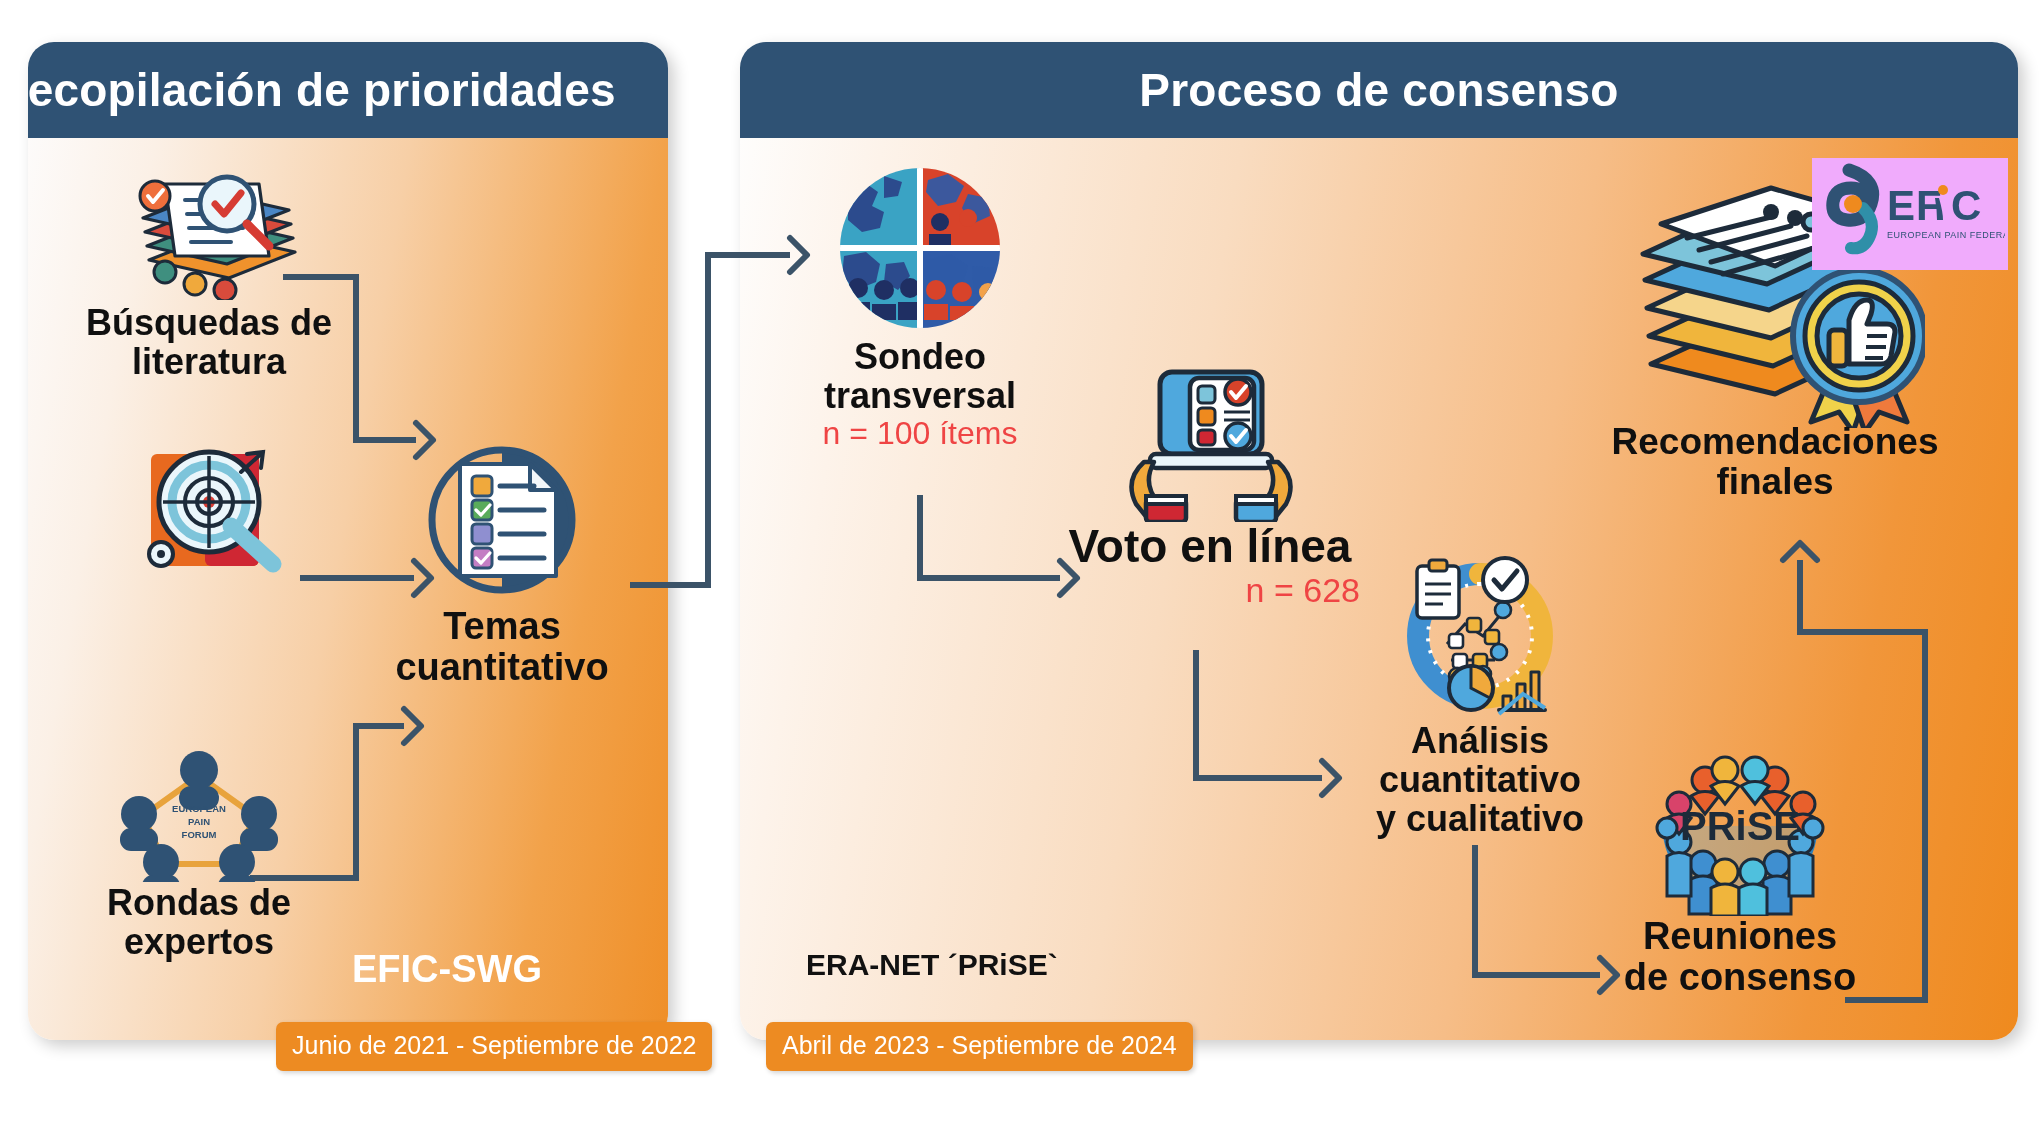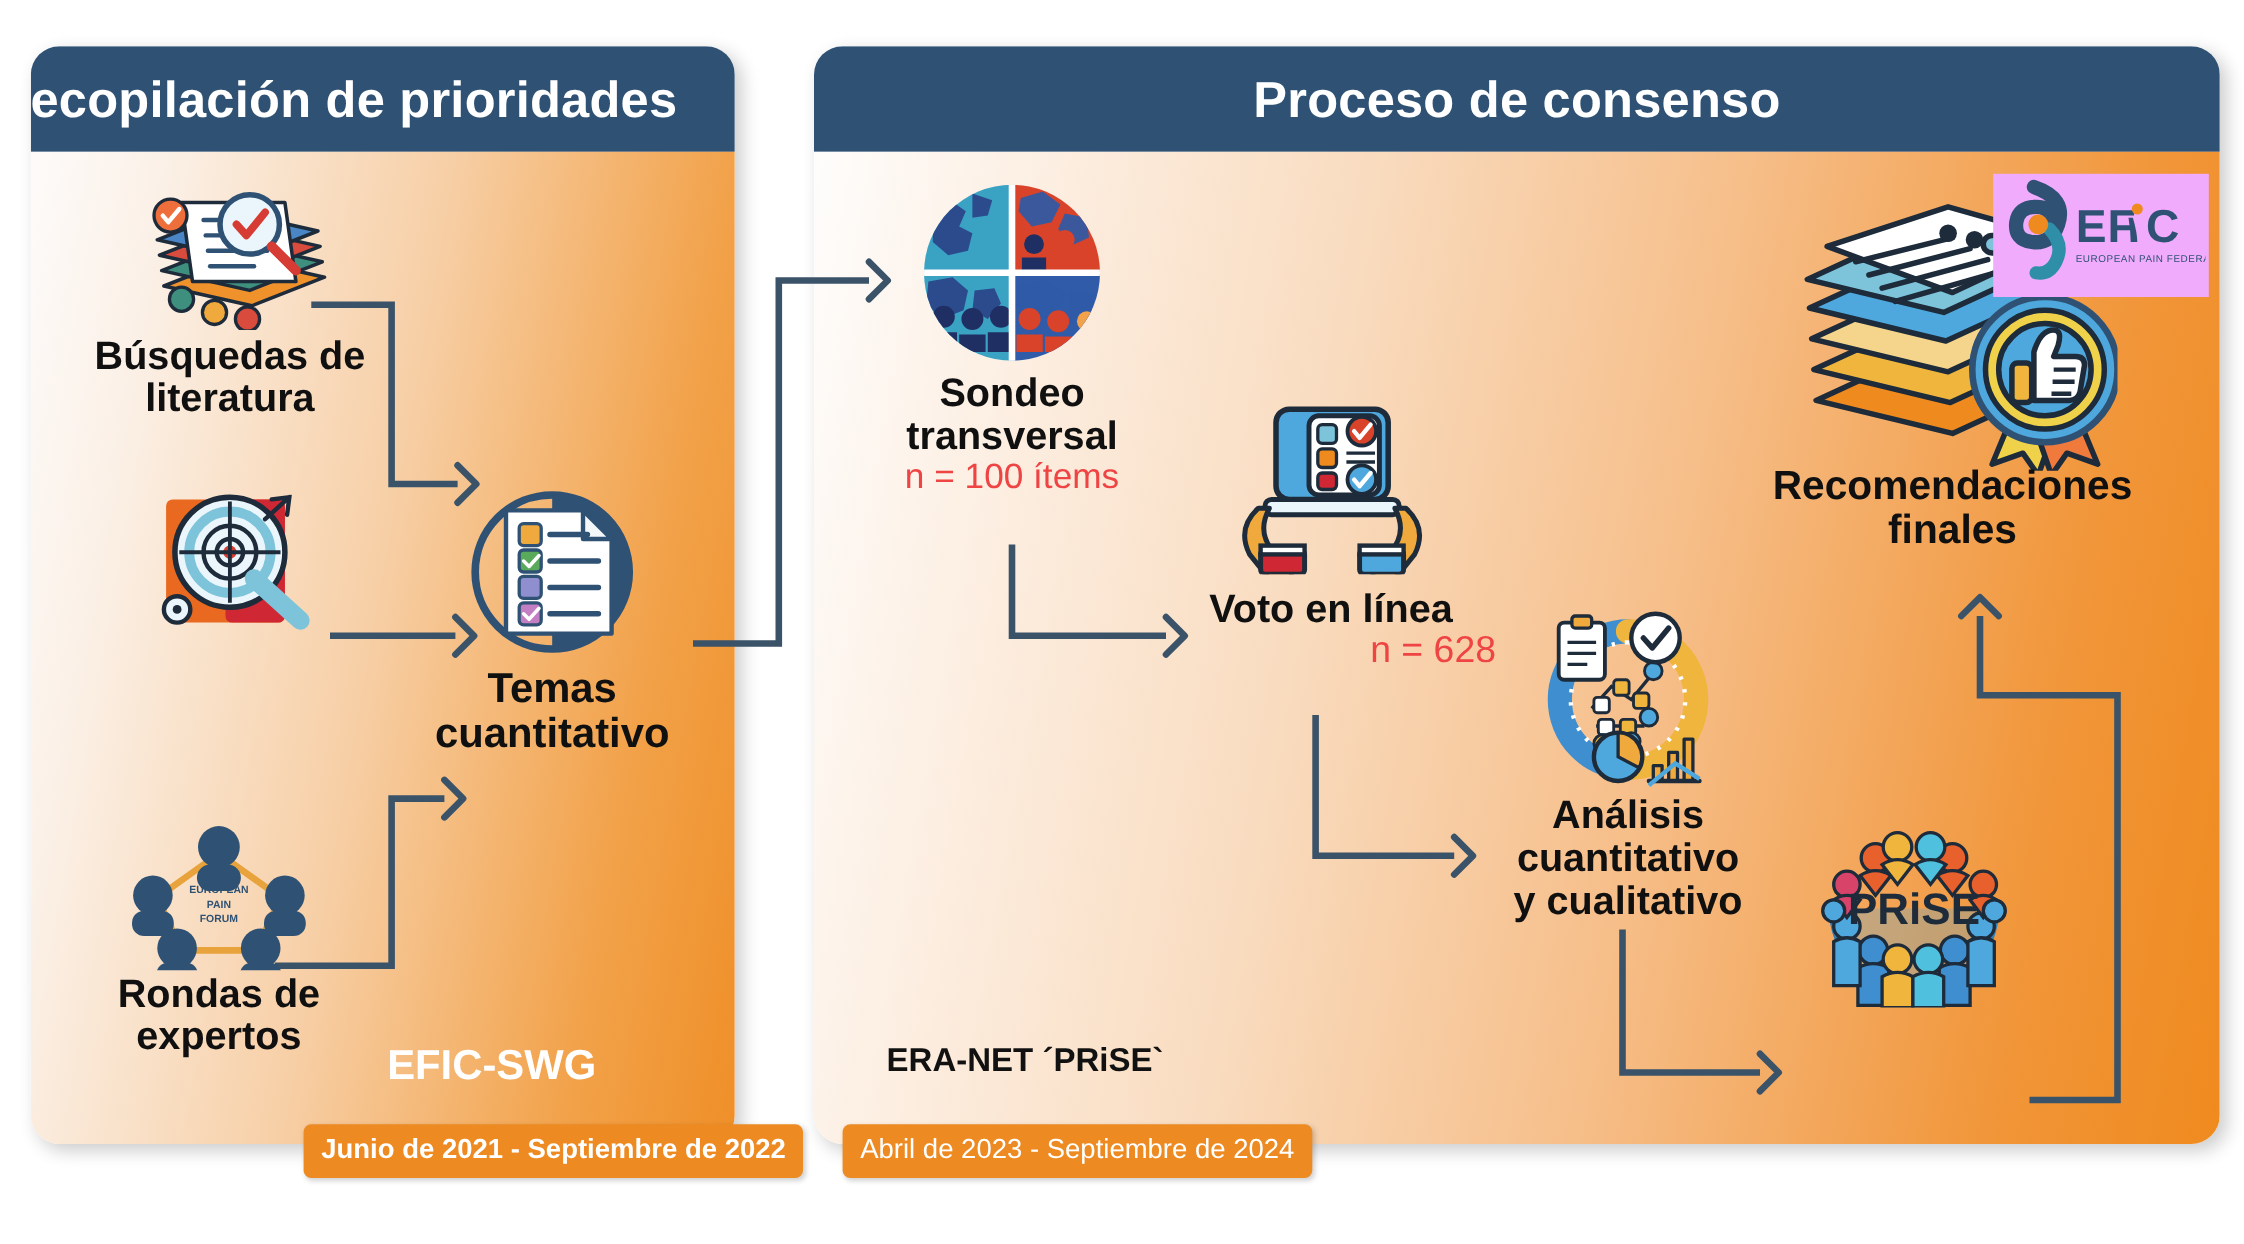--- a/index.html
+++ b/index.html
@@ -218,21 +218,21 @@
           <path d="M62,74 l5,5 l9,-10"></path>
             <path d="M62,122 l5,5 l9,-10"></path>
         </g>
       </svg>
     </div>
     <div class="lbl" style="font-size:38px;margin-top:2px;">Temas
 cuantitativo</div>
   </div>
 
   <div class="proj-tag" style="left:352px;top:948px;font-size:38px;color:#ffffff;">EFIC-SWG</div>
-  <div class="date-chip" style="left:276px;top:1022px;font-weight:bold;">Junio de 2021 - Septiembre de 2022</div>
+  <div class="date-chip" style="left:276px;top:1022px;">Junio de 2021 - Septiembre de 2022</div>
 
   <div class="node" id="n-survey" style="left:800px;top:160px;width:240px;">
     <div class="icon-wrap">
       <svg width="184" height="176" viewBox="0 0 184 176">
         <defs>
           <clipPath id="gclip">
               <circle cx="92" cy="88" r="80"></circle>
             </clipPath>
         </defs>
         <g clip-path="url(#gclip)">
@@ -306,21 +306,21 @@
         </g>
         <rect x="30" y="92" width="122" height="14" rx="6" fill="#eaf6fb" stroke="#1d2b3a" stroke-width="4.5"></rect>
         <path d="M34,100 q-12,22 4,40 l16,18 v14 h-22 v-10 l-16,-20 q-12,-24 8,-42 Z" fill="#f0a93c" stroke="#1d2b3a" stroke-width="4.5" stroke-linejoin="round"></path>
         <path d="M148,100 q12,22 -4,40 l-16,18 v14 h22 v-10 l16,-20 q12,-24 -8,-42 Z" fill="#f0a93c" stroke="#1d2b3a" stroke-width="4.5" stroke-linejoin="round"></path>
         <rect x="26" y="138" width="40" height="22" rx="4" fill="#cf2733" stroke="#1d2b3a" stroke-width="4.5"></rect>
         <rect x="26" y="134" width="40" height="8" fill="#ffffff" stroke="#1d2b3a" stroke-width="4"></rect>
         <rect x="116" y="138" width="40" height="22" rx="4" fill="#4fa8dd" stroke="#1d2b3a" stroke-width="4.5"></rect>
         <rect x="116" y="134" width="40" height="8" fill="#ffffff" stroke="#1d2b3a" stroke-width="4"></rect>
       </svg>
     </div>
-    <div class="lbl" style="font-size:36px;margin-top:12px;">Voto en línea</div>
+    <div class="lbl" style="font-size:46px;margin-top:0;">Voto en línea</div>
     <div class="sub" style="font-size:34px;text-align:right;">n = 628</div>
   </div>
 
   <div class="node" id="n-analysis" style="left:1330px;top:548px;width:300px;">
     <div class="icon-wrap">
       <svg width="186" height="172" viewBox="0 0 186 172">
         <path d="M93,26 a62,62 0 0 0 0,124" fill="none" stroke="#3f8fd0" stroke-width="22" stroke-linecap="round"></path>
         <path d="M93,26 a62,62 0 0 1 0,124" fill="none" stroke="#f0b53c" stroke-width="22" stroke-linecap="round"></path>
         <g stroke="#ffffff" stroke-width="4" stroke-dasharray="3 9" fill="none">
           <path d="M93,36 a52,52 0 0 0 0,104"></path>
@@ -415,20 +415,22 @@
               <path d="M146,80 q12,-8 24,0 l-12,16 Z"></path>
           </g>
         </g>
         <g stroke="#1d2b3a" stroke-width="3" fill="#4fa8dd">
           <circle cx="22" cy="90" r="10"></circle>
             <circle cx="168" cy="90" r="10"></circle>
         </g>
         <text x="95" y="102" text-anchor="middle" font-family="Liberation Sans, sans-serif" font-size="40" font-weight="bold" fill="#1d2b3a">PRiSE</text>
       </svg>
     </div>
+    <div class="lbl" style="font-size:38px;margin-top:0px;">Reuniones
+de consenso</div>
   </div>
 
   <div class="node" id="n-recommend" style="left:1600px;top:158px;width:350px;">
     <div class="icon-wrap">
       <svg width="300" height="270" viewBox="0 0 300 270">
         <g stroke="#1d2b3a" stroke-width="5" stroke-linejoin="round">
           <path d="M26,206 L150,236 L250,190 L126,160 Z" fill="#ef8a1e"></path>
           <path d="M24,178 L148,208 L248,162 L124,132 Z" fill="#f0b53c"></path>
           <path d="M22,150 L146,180 L246,134 L122,104 Z" fill="#f5d58b"></path>
           <path d="M20,122 L144,152 L244,106 L120,76 Z" fill="#4fa8dd"></path>

